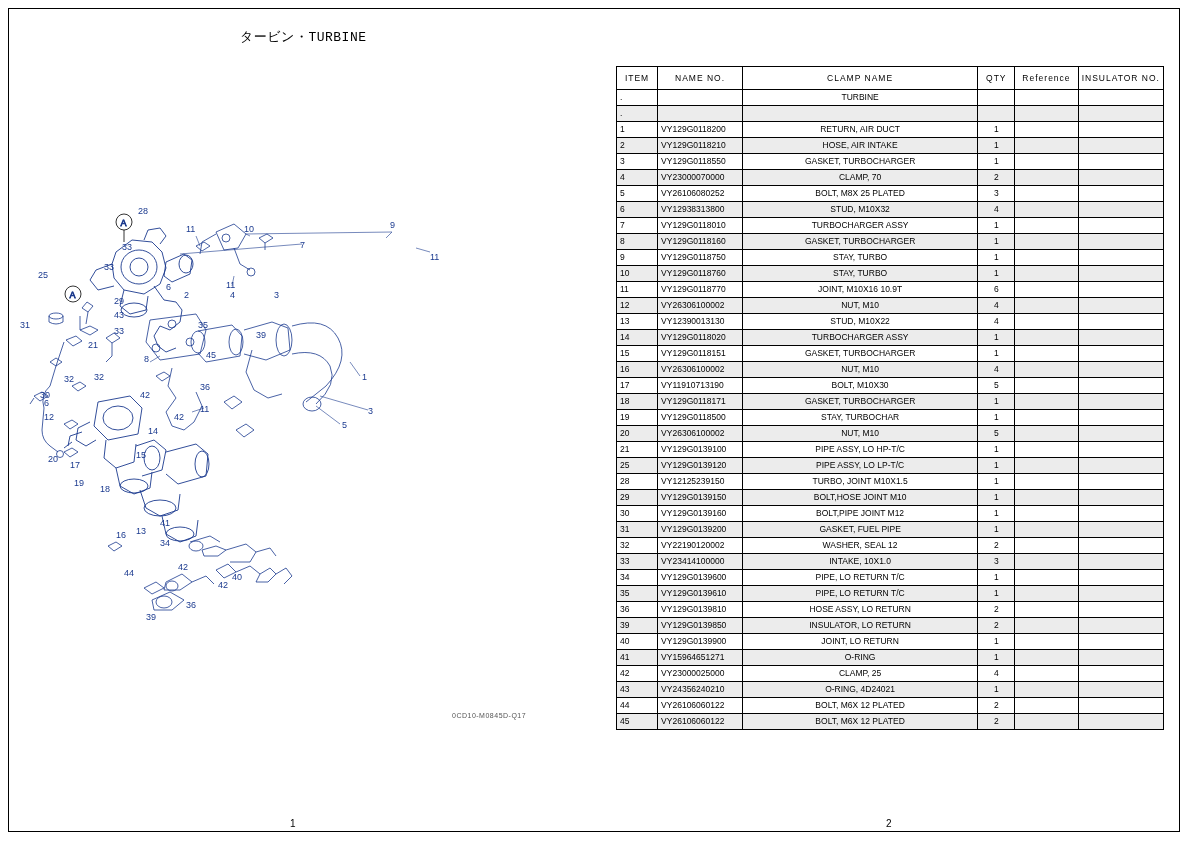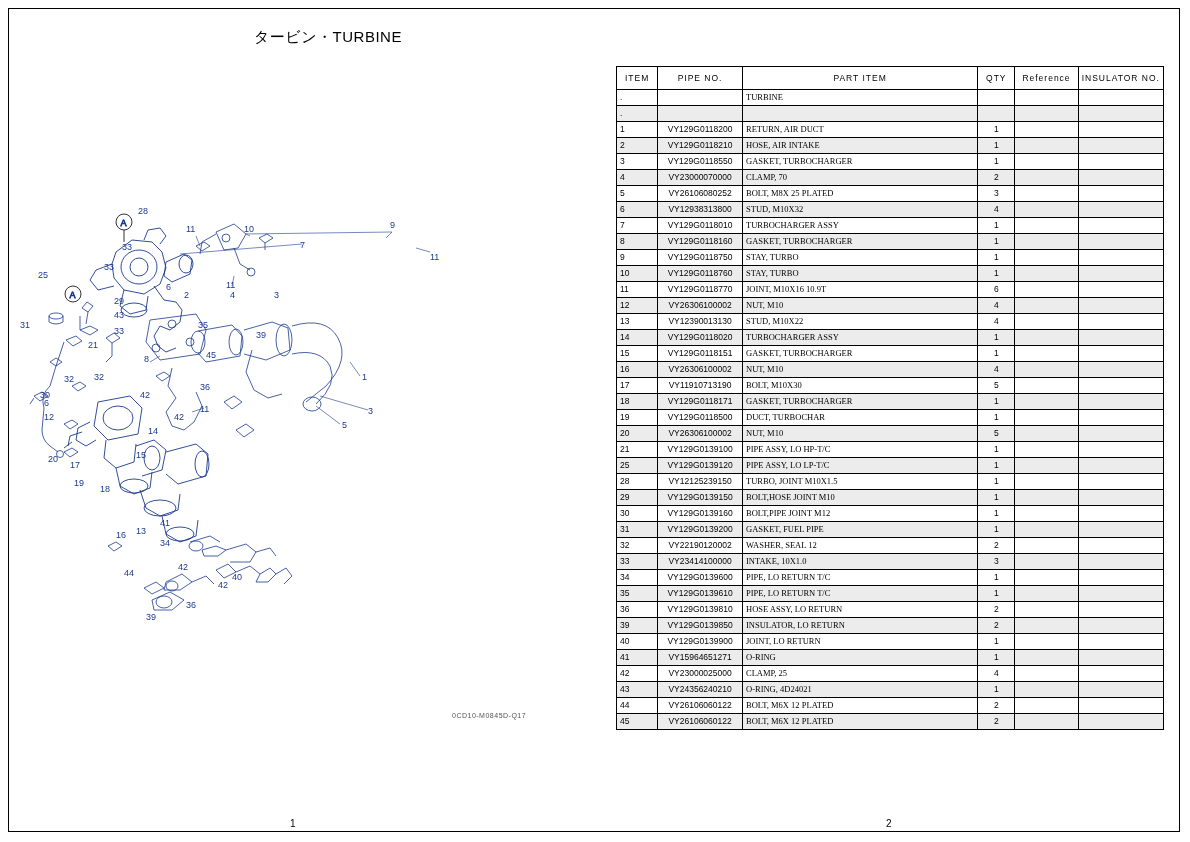--- a/index.html
+++ b/index.html
@@ -17,25 +17,25 @@
   }
   .page-border {
     position: absolute;
     left: 8px; top: 8px;
     width: 1172px; height: 824px;
     border: 1px solid #000;
     box-sizing: border-box;
   }
   .doc-title {
     position: absolute;
-    left: 254px;
+    left: 240px;
     top: 28px;
-    font-size: 15px;
+    font-size: 13px;
     letter-spacing: 0.5px;
-    font-family: Liberation Sans, sans-serif;
+    font-family: Liberation Mono, monospace;
   }
   .fig-code {
     position: absolute;
     left: 452px;
     top: 712px;
     font-size: 7px;
     color: #555;
     font-family: "Liberation Sans", sans-serif;
     letter-spacing: 0.5px;
   }
@@ -98,22 +98,22 @@
     height: 22px;
     line-height: 22px;
   }
   col.c-item { width: 42px; }
   col.c-part { width: 86px; }
   col.c-name { width: 246px; }
   col.c-qty  { width: 38px; }
   col.c-ref  { width: 64px; }
   col.c-app  { width: 72px; }
   td.item { text-align: left; padding-left: 5px; }
-  td.part { text-align: center; padding-left: 5px; }
-  td.name { text-align: left; padding-left: 6px; font-family: Liberation Serif, serif; }
+  td.part { text-align: left; padding-left: 5px; }
+  td.name { text-align: center; padding-left: 6px; }
   td.qty  { text-align: center; }
   tr.alt td { background: #ececec; }
 </style>
 </head>
 <body>
 
 <div class="page-border"></div>
 
 <div class="doc-title">タービン・TURBINE</div>
 
@@ -318,22 +318,22 @@
       <col class="c-item">
         <col class="c-part">
         <col class="c-name">
       <col class="c-qty">
         <col class="c-ref">
         <col class="c-app">
     </colgroup>
     <thead>
       <tr>
         <th>ITEM</th>
-        <th>PIPE NO.</th>
-        <th>PART ITEM</th>
+        <th>NAME NO.</th>
+        <th>CLAMP NAME</th>
         <th>QTY</th>
         <th>Reference</th>
         <th>INSULATOR NO.</th>
       </tr>
     </thead>
     <tbody>
         <tr>
           <td class="item">.</td>
           <td class="part"></td>
           <td class="name">TURBINE</td>
@@ -489,21 +489,21 @@
           <td class="item">18</td>
           <td class="part">VY129G0118171</td>
           <td class="name">GASKET, TURBOCHARGER</td>
           <td class="qty">1</td>
           <td class="ref"></td>
           <td class="app"></td>
         </tr>
         <tr>
           <td class="item">19</td>
           <td class="part">VY129G0118500</td>
-          <td class="name">DUCT, TURBOCHAR</td>
+          <td class="name">STAY, TURBOCHAR</td>
           <td class="qty">1</td>
           <td class="ref"></td>
           <td class="app"></td>
         </tr>
         <tr class="alt">
           <td class="item">20</td>
           <td class="part">VY26306100002</td>
           <td class="name">NUT, M10</td>
           <td class="qty">5</td>
           <td class="ref"></td>

